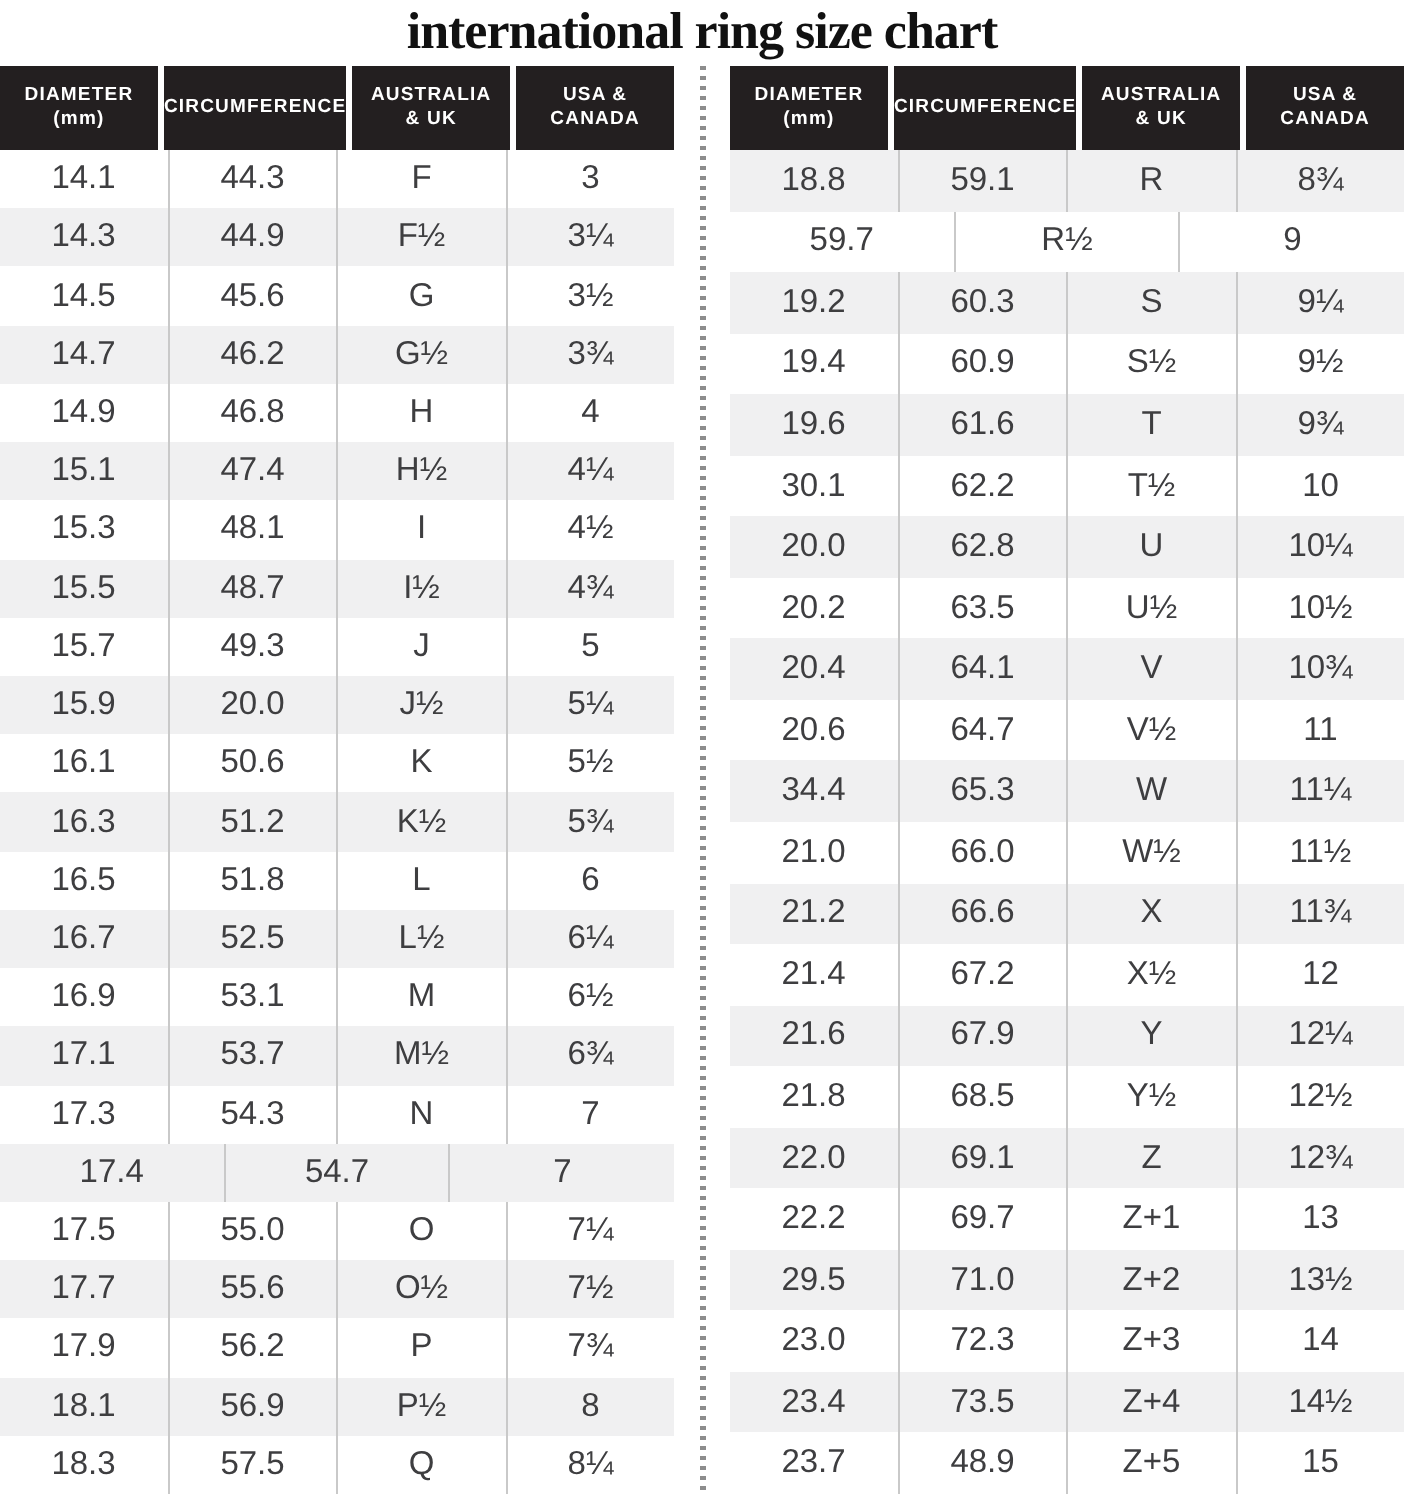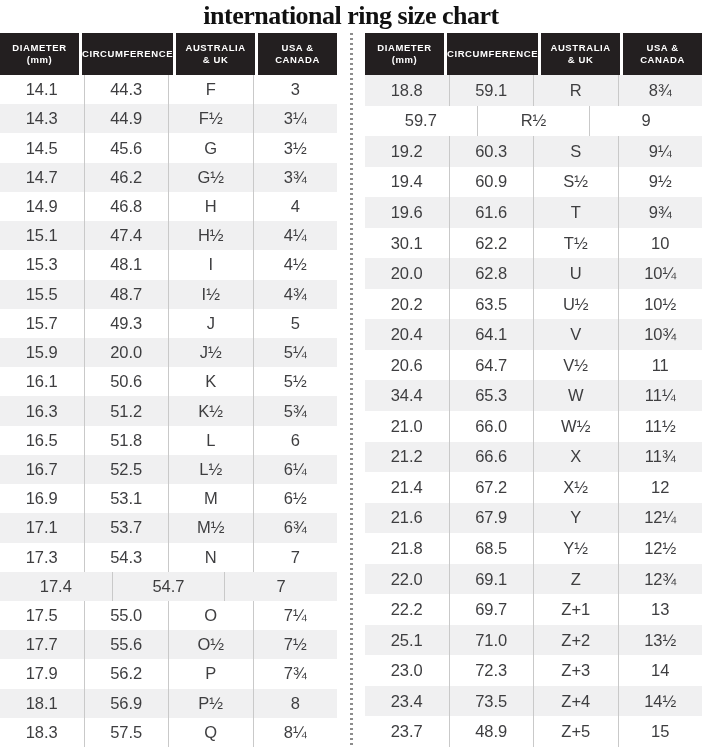--- a/index.html
+++ b/index.html
@@ -345,21 +345,21 @@
             <div class="cell">Z</div>
             <div class="cell">12¾</div>
           </div>
           <div class="row">
             <div class="cell">22.2</div>
             <div class="cell">69.7</div>
             <div class="cell">Z+1</div>
             <div class="cell">13</div>
           </div>
           <div class="row alt">
-            <div class="cell">25.1</div>
+            <div class="cell">29.5</div>
             <div class="cell">71.0</div>
             <div class="cell">Z+2</div>
             <div class="cell">13½</div>
           </div>
           <div class="row">
             <div class="cell">23.0</div>
             <div class="cell">72.3</div>
             <div class="cell">Z+3</div>
             <div class="cell">14</div>
           </div>

